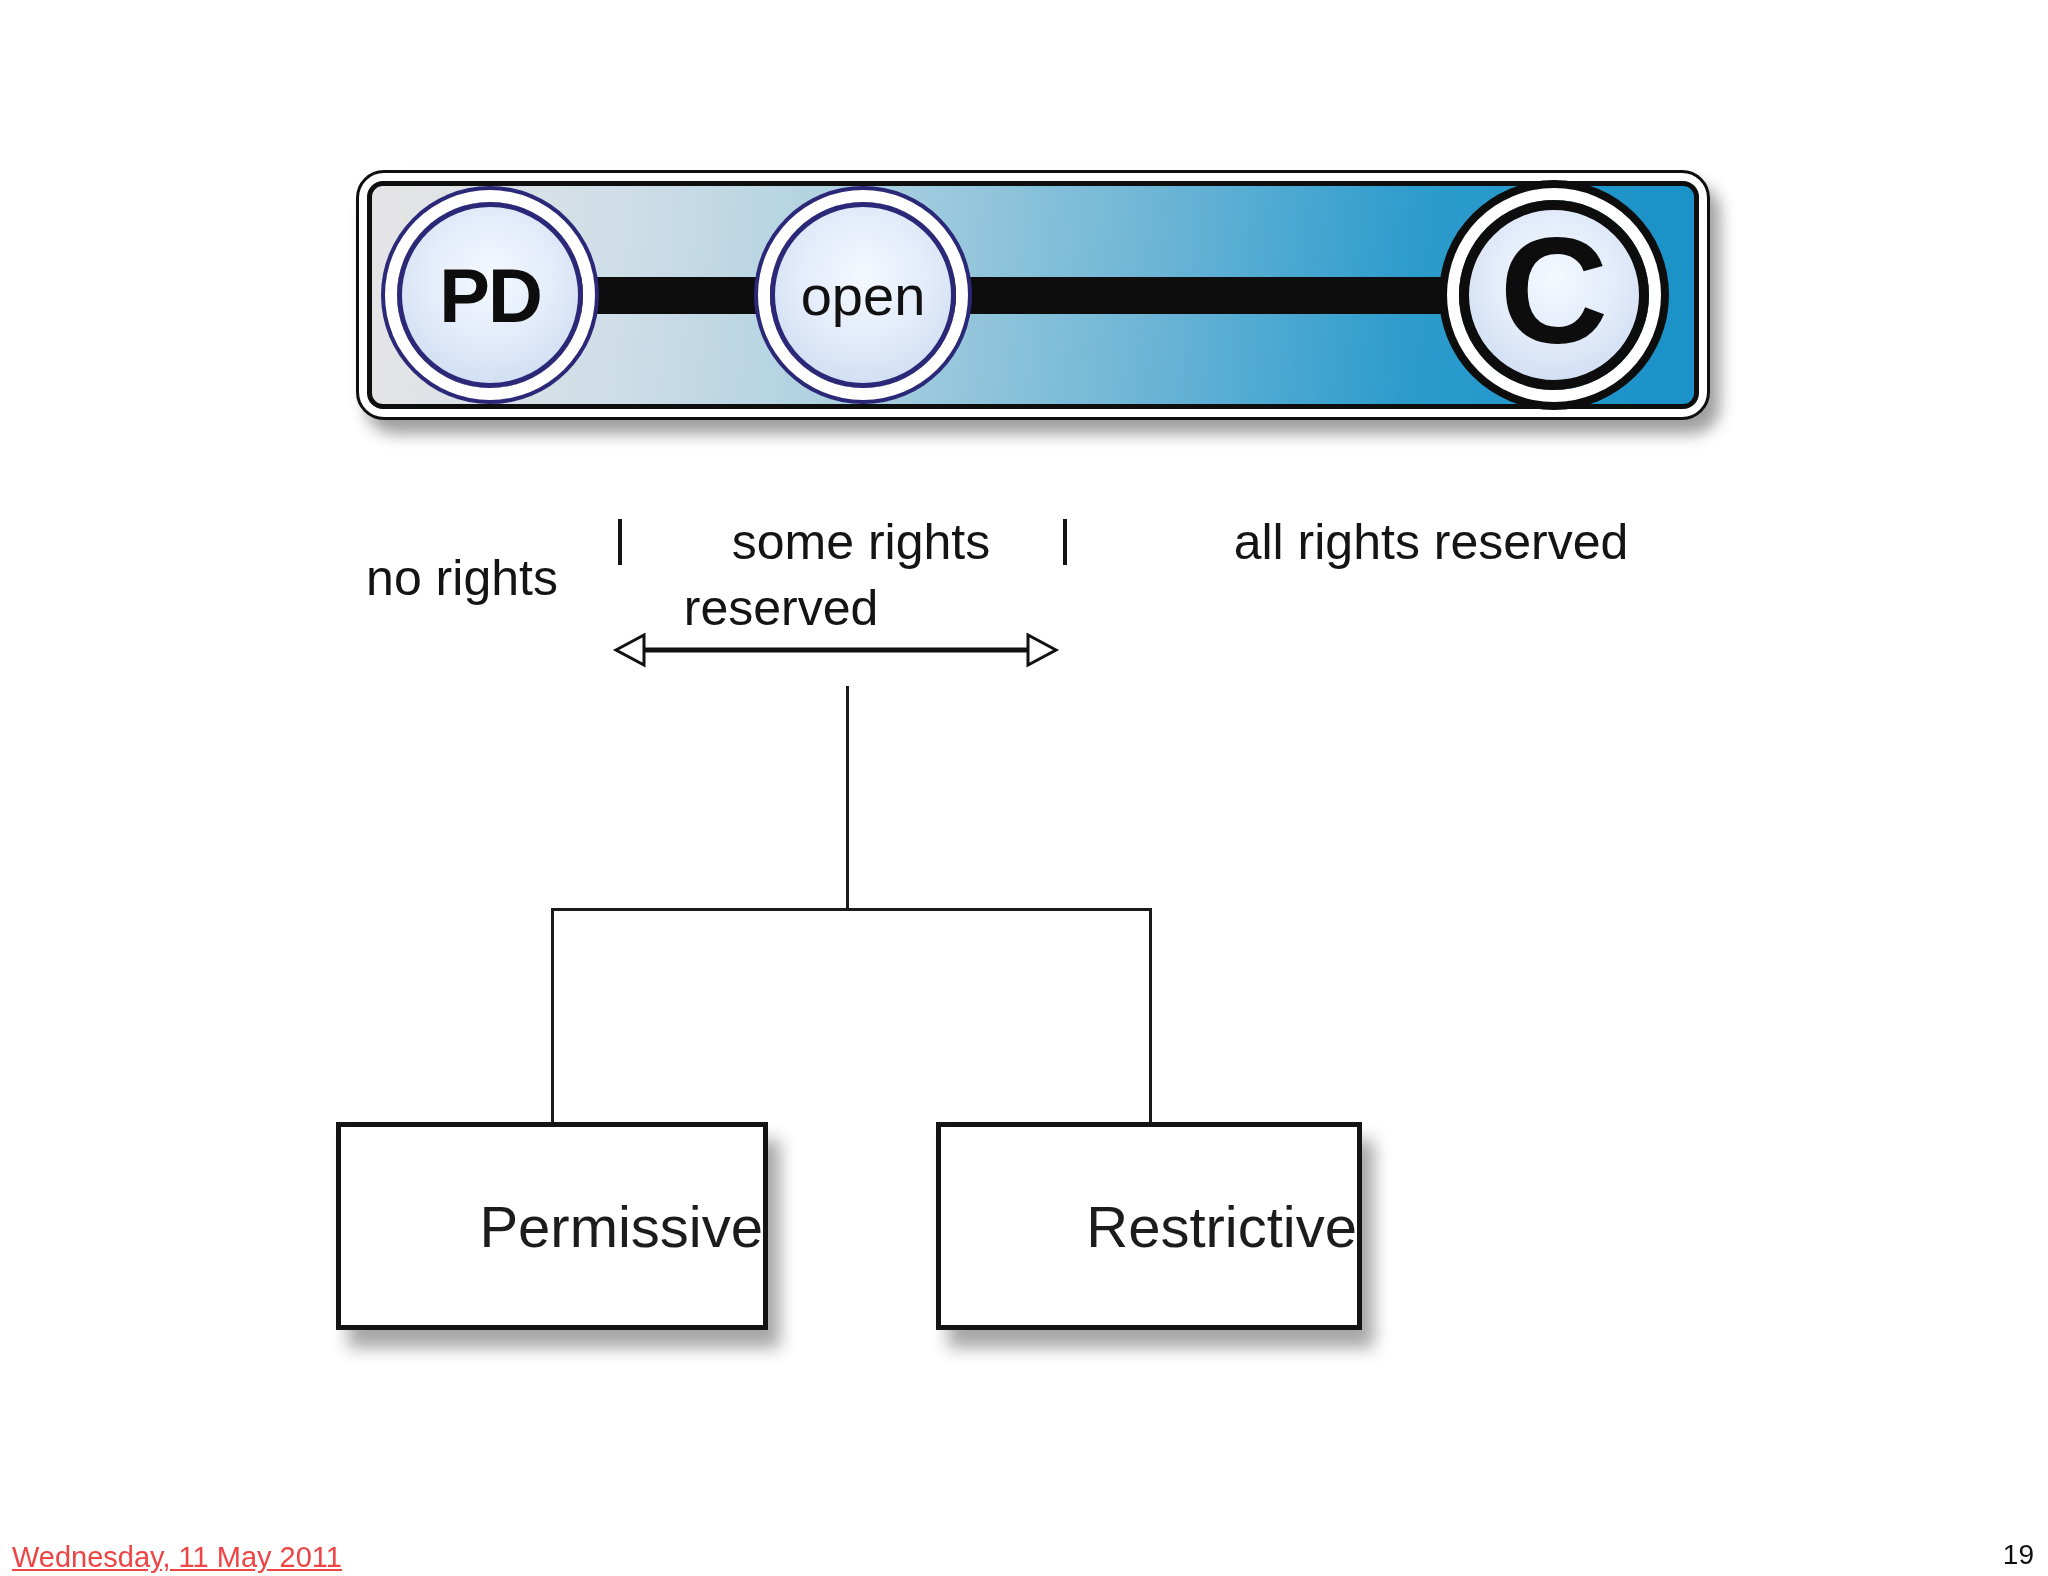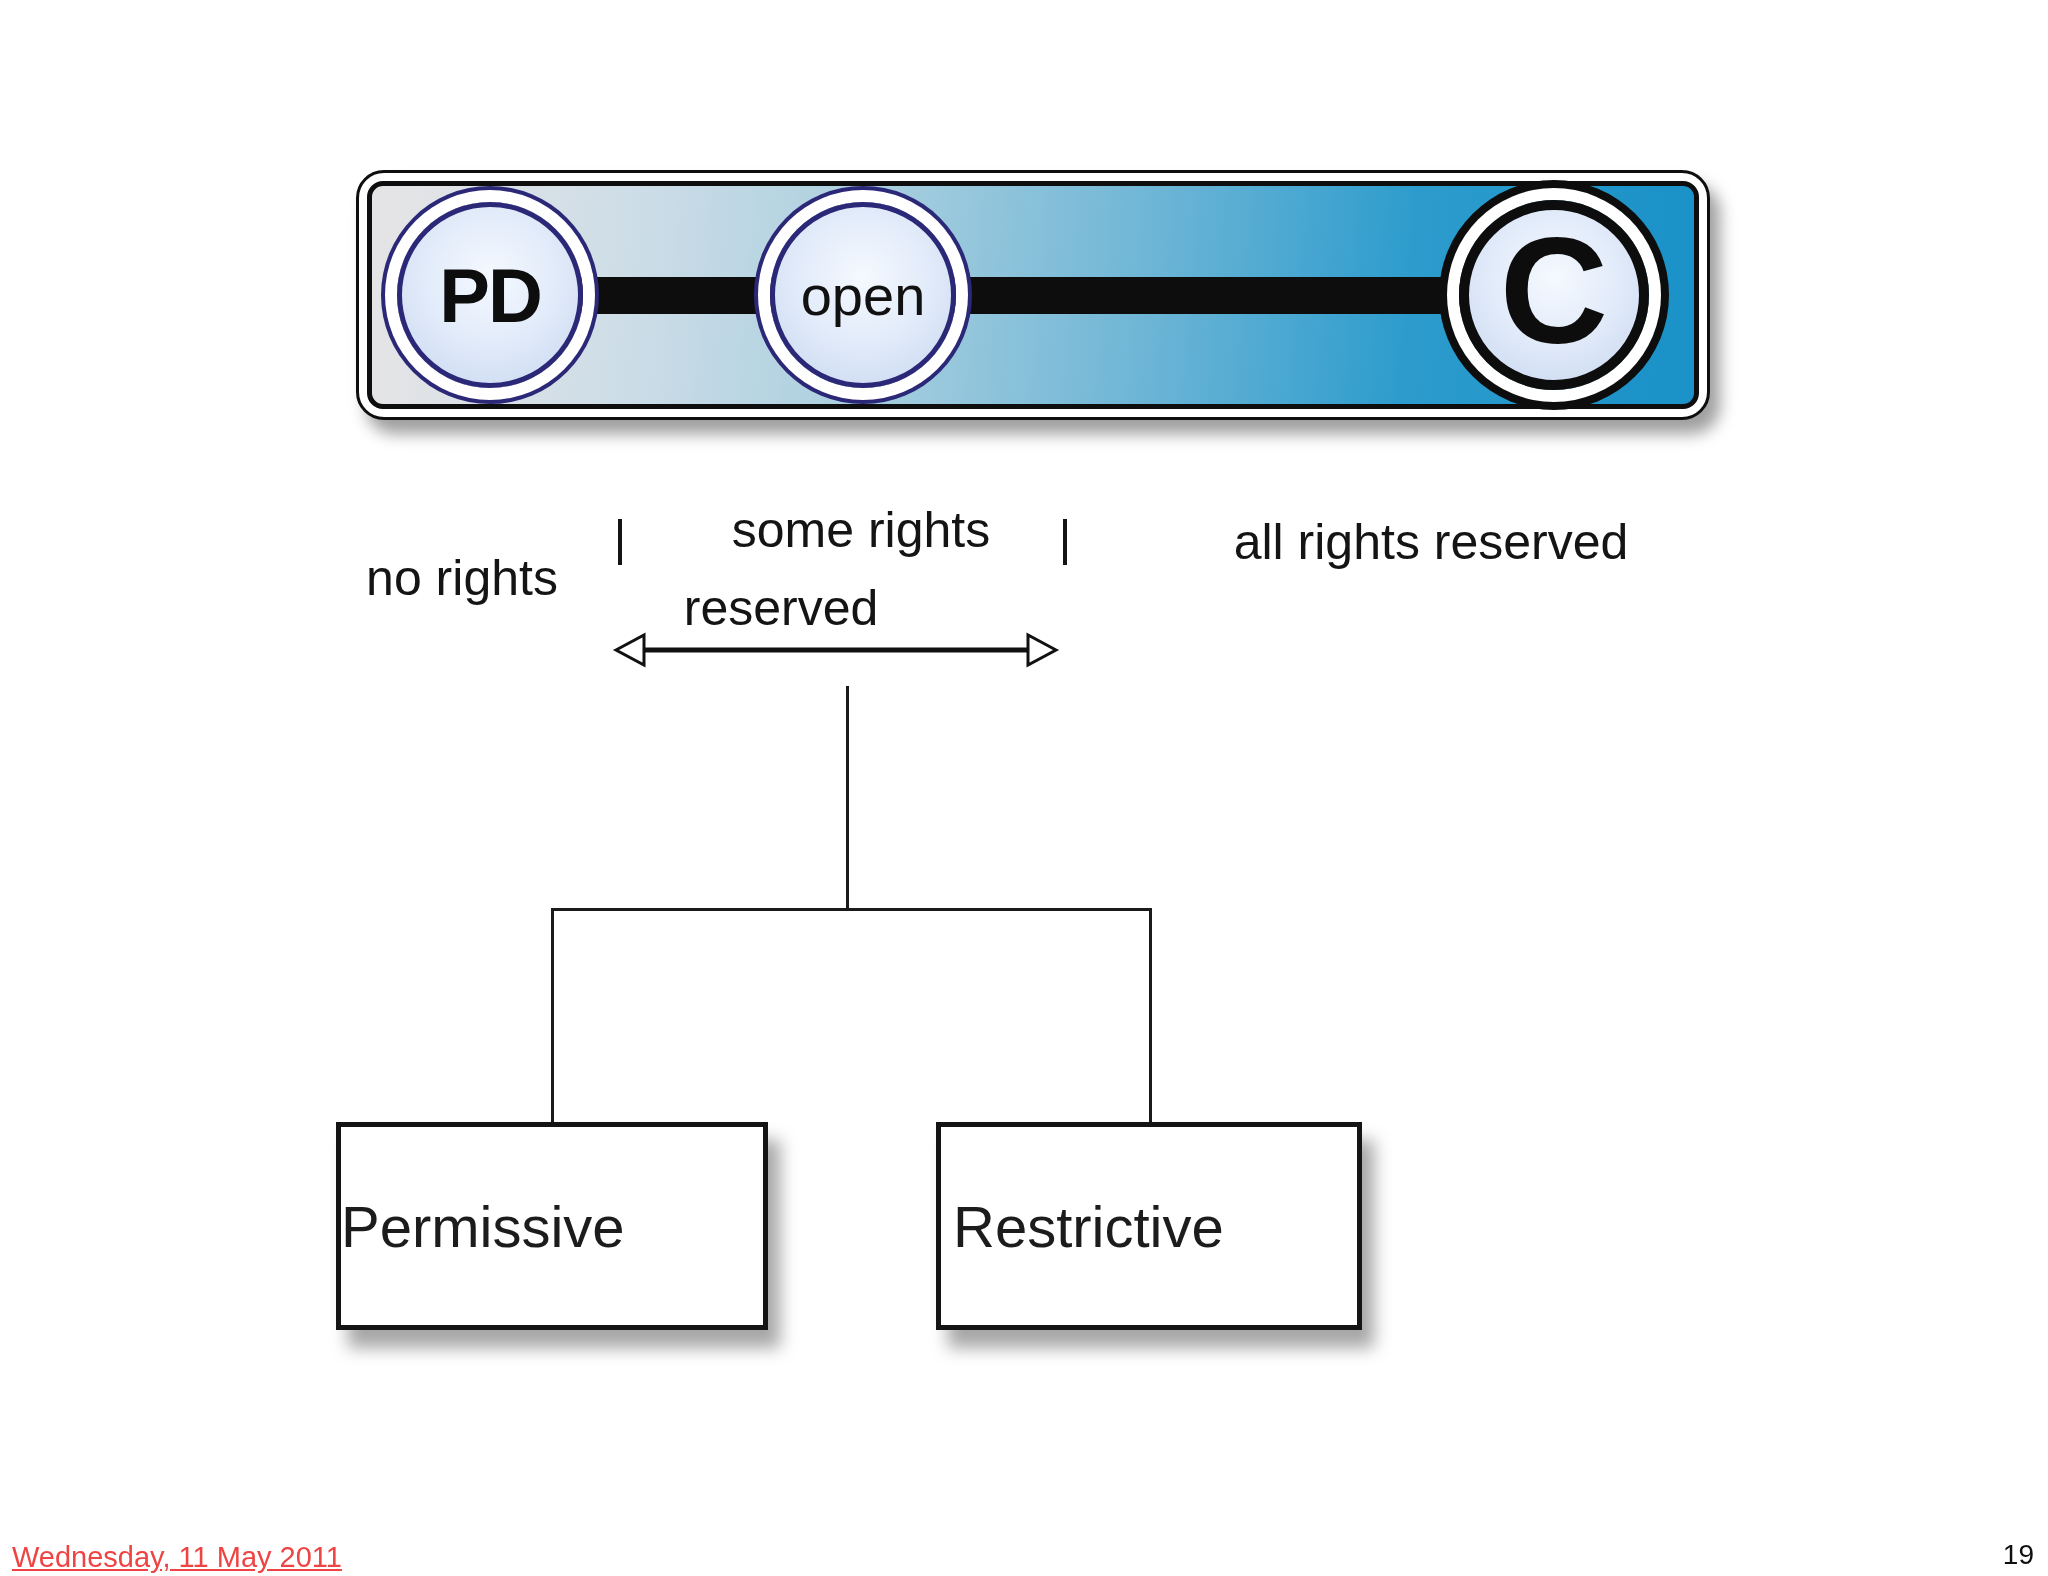--- a/index.html
+++ b/index.html
@@ -71,21 +71,21 @@
   
   .spec-label {
     font-size: 50px;
     line-height: 1.2;
     color: #141414;
     white-space: nowrap;
     transform: translateX(-50%);
   }
   .lbl-no-rights  { left: 462px;  top: 512px; margin-top: 36px; }
   .lbl-pipe-1     { left: 620px;  top: 508px; }
-  .lbl-some       { left: 861px;  top: 500px; }
+  .lbl-some       { left: 861px;  top: 512px; }
   .lbl-pipe-2     { left: 1065px; top: 508px; }
   .lbl-all-rights { left: 1431px; top: 512px; }
   .lbl-reserved   { left: 781px;  top: 578px; }
 
   .range-arrow { left: 612px; top: 628px; z-index: 1; }
 
   
   .tree-line { background: #1a1a1a; z-index: 1; }
   .trunk  { left: 846px;  top: 686px; width: 3px;   height: 224px; }
   .hbar   { left: 551px;  top: 908px; width: 601px; height: 3px; }
@@ -93,21 +93,21 @@
   .rdrop  { left: 1149px; top: 908px; width: 3px;   height: 216px; }
 
   
   .cat-box {
     box-sizing: border-box;
     border: 5px solid #141414;
     background: #ffffff;
     box-shadow: 12px 18px 16px rgba(0,0,0,0.35);
     display: flex;
     align-items: center;
-    justify-content: flex-start;
+    justify-content: flex-end;
     font-size: 58px;
     color: #1c1c1c;
     z-index: 2;
   }
   .box-permissive  { left: 336px; top: 1122px; width: 432px; height: 208px; }
   .box-restrictive { left: 936px; top: 1122px; width: 426px; height: 208px; padding-left: 12px; }
 
   
   .footer-date { left: 12px; top: 1541px; font-size: 29px; color: #ef4444; text-decoration: underline; }
   .footer-page { right: 14px; top: 1539px; font-size: 28px; color: #0f0f0f; }

